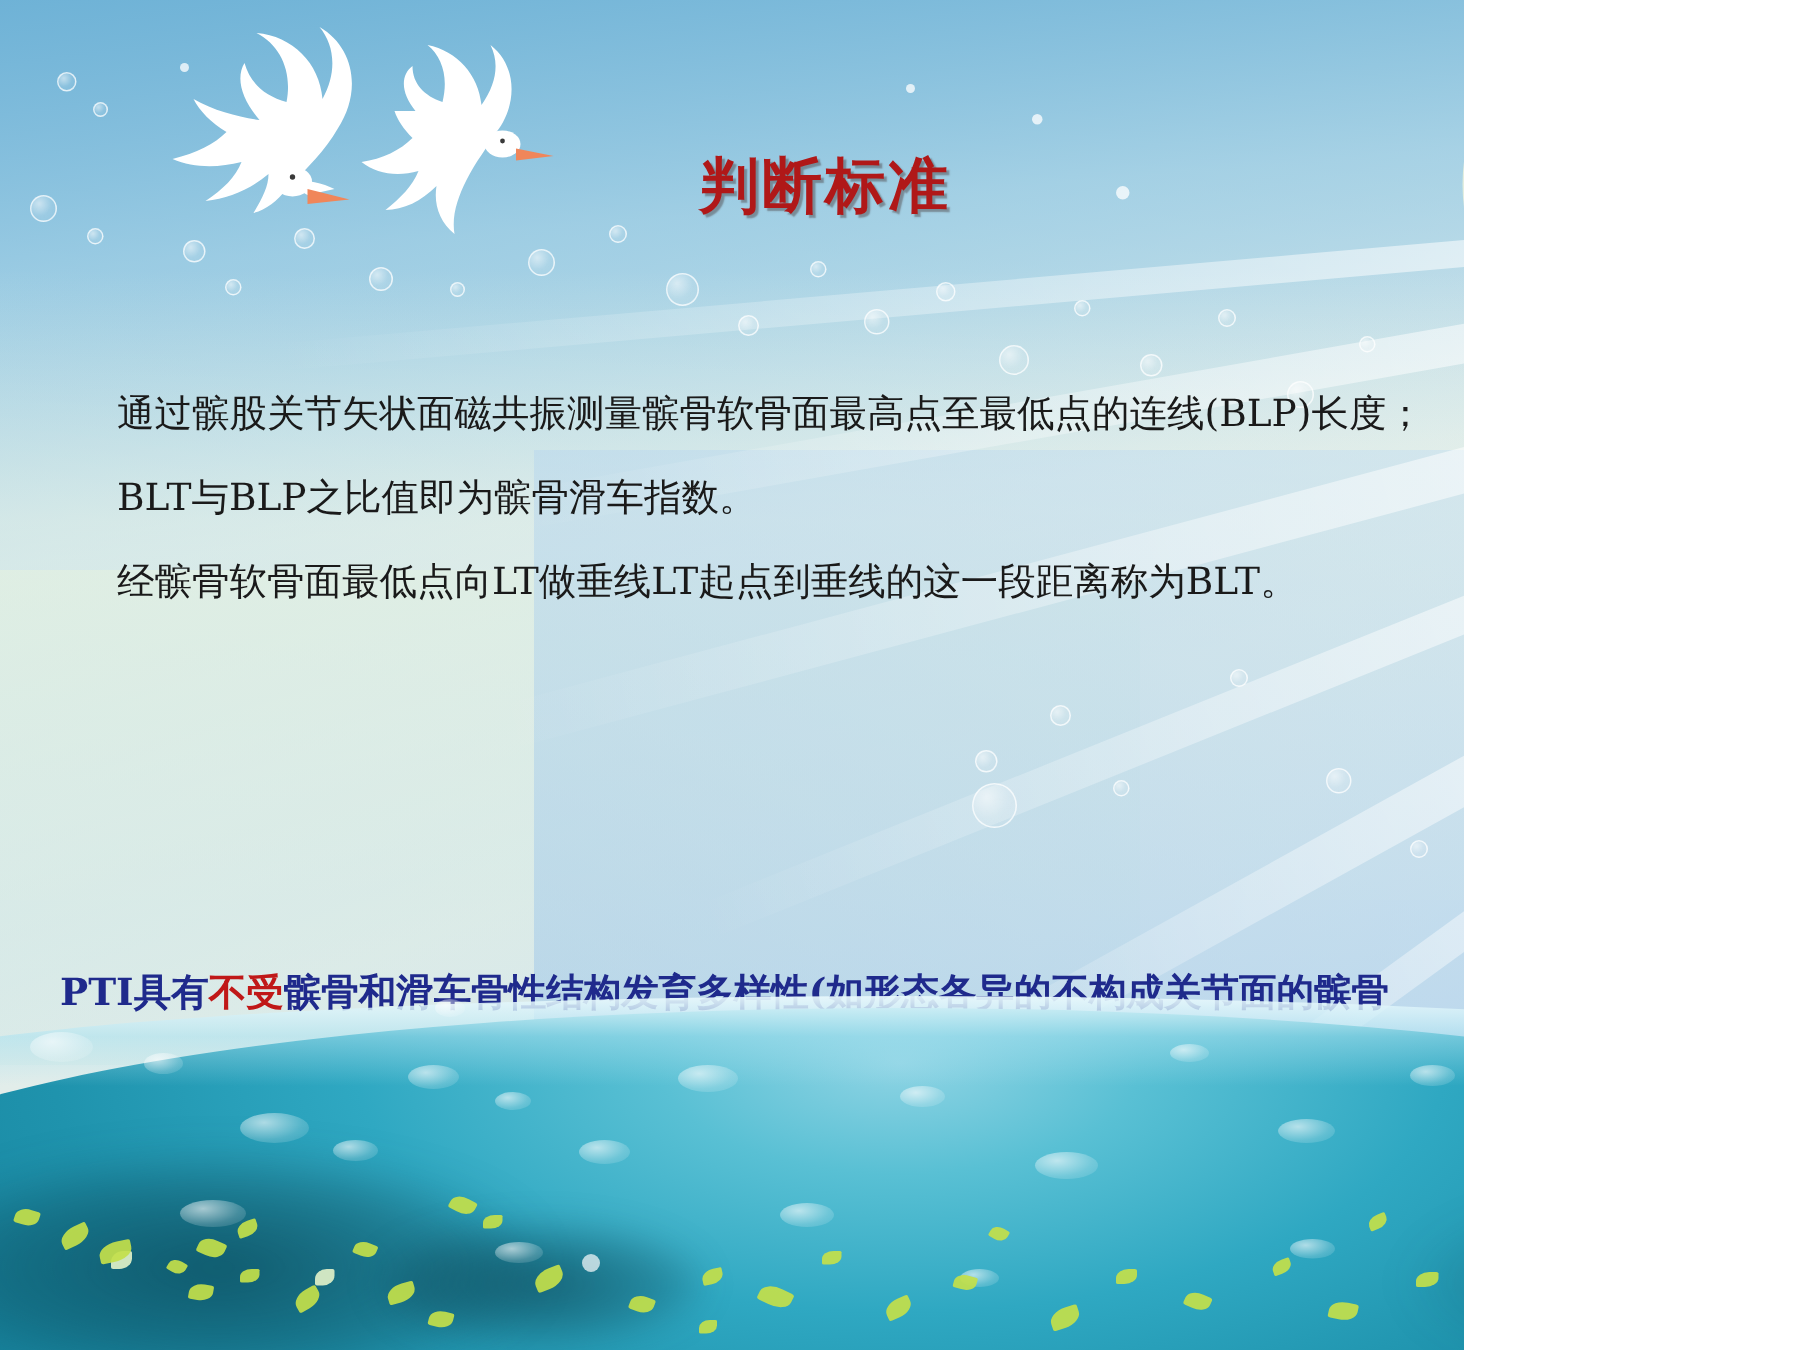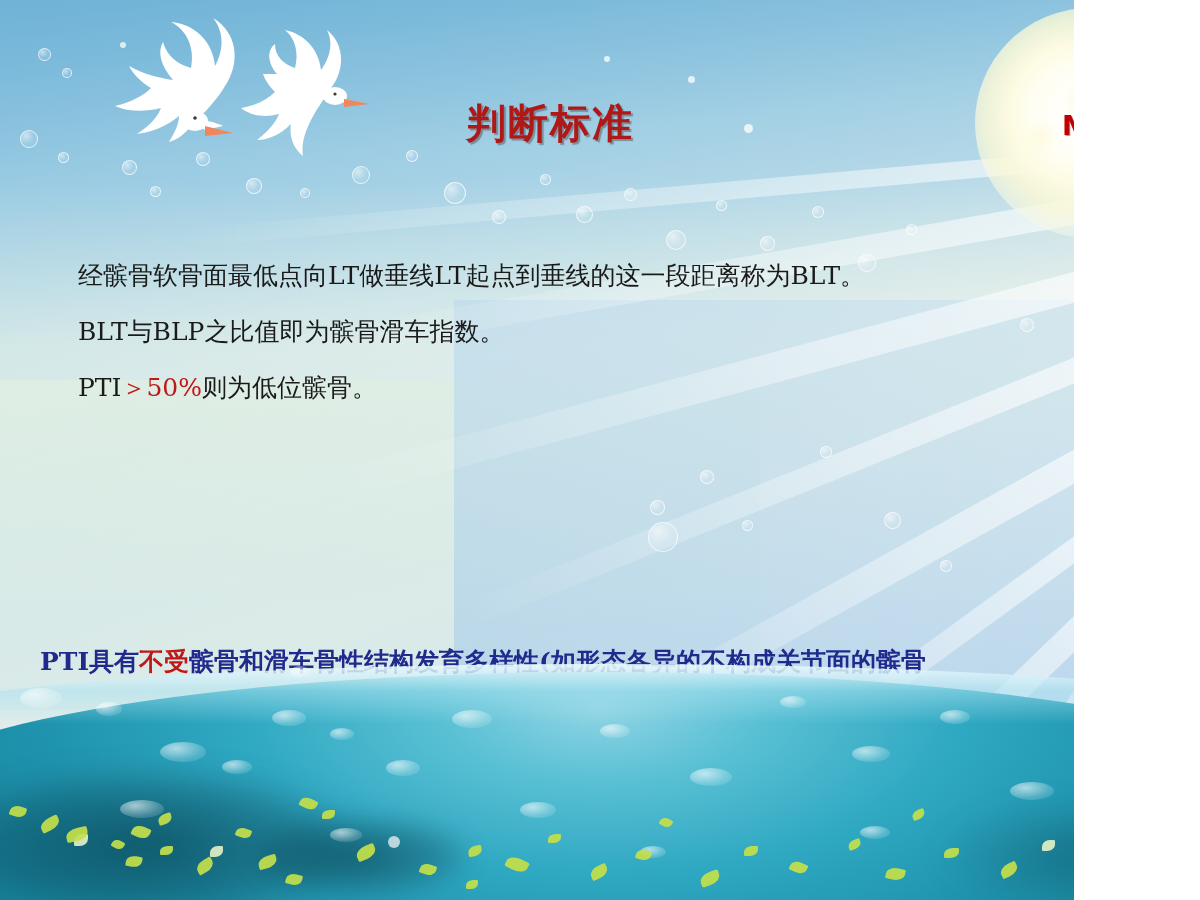--- a/index.html
+++ b/index.html
@@ -2,27 +2,26 @@
 <html><head>
 <meta charset="utf-8">
 <style>
   html, body {
     margin: 0;
     padding: 0;
     background: #ffffff;
   }
   #slide {
     position: relative;
-    width: 1060px;
+    width: 976px;
     height: 900px;
     overflow: hidden;
     font-family: "DejaVu Sans", "Liberation Sans", sans-serif;
     background:
       linear-gradient(160deg, #7db9dd 0%, #9ecde4 14%, #bcdde9 30%, #d6e8ec 46%, #e2edea 58%, #dbe9ee 70%, #cfe2ef 82%, #c3dcee 100%);
-    padding-left: 14px;
   }
 
   
   .sky-wash-a {
     position: absolute; left: 0; top: 0; width: 1200px; height: 420px;
     background: linear-gradient(175deg, rgba(110,178,214,0.95) 0%, rgba(150,201,226,0.65) 35%, rgba(205,228,235,0.15) 72%, rgba(255,255,255,0) 100%);
   }
   .sky-wash-b {
     position: absolute; left: 0; top: 180px; width: 1200px; height: 420px;
     background: linear-gradient(180deg, rgba(236,243,232,0.0) 0%, rgba(235,243,231,0.55) 40%, rgba(222,236,234,0.35) 100%);
@@ -286,26 +285,24 @@
         <circle cx="290" cy="86" r="1.6" fill="#3a3a3a"></circle>
       </g>
     </svg>
   </div>
 
   <div class="title">判断标准</div>
 
   <div class="mri-badge">MRI</div>
 
   <div class="body-wrap">
+    <div class="para">通过髌股关节矢状面磁共振测量髌骨软骨面最高点至最低点的连线(BLP)长度；</div>
+    <div class="para">BLT与BLP之比值即为髌骨滑车指数。</div>
     <div class="para">经髌骨软骨面最低点向LT做垂线LT起点到垂线的这一段距离称为BLT。</div>
-    <div class="para">BLT与BLP之比值即为髌骨滑车指数。</div>
-
-    <div class="para">
-      <span>PTI</span><span class="red">＞50%</span><span>则为低位髌骨。</span>
-    </div>
+
   </div>
 
   <div class="closing">
     <span>PTI具有</span><span class="red">不受</span><span>髌骨和滑车骨性结构发育多样性(如形态各异的不构成关节面的髌骨</span>
     <span class="l2"><span>下极，股骨滑车发育不良)的</span><span class="red">影响</span><span>。</span></span>
   </div>
 
   <div class="water">
     <div class="water-body"></div>
     <div class="water-rim"></div>

